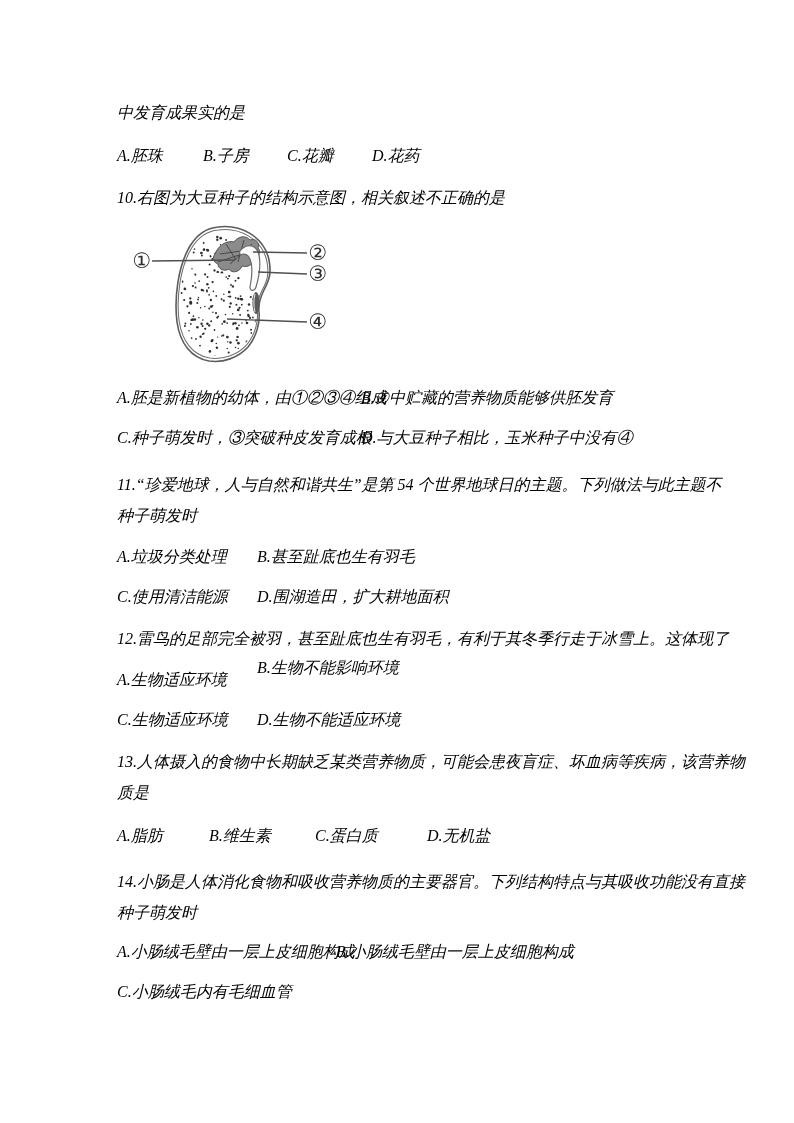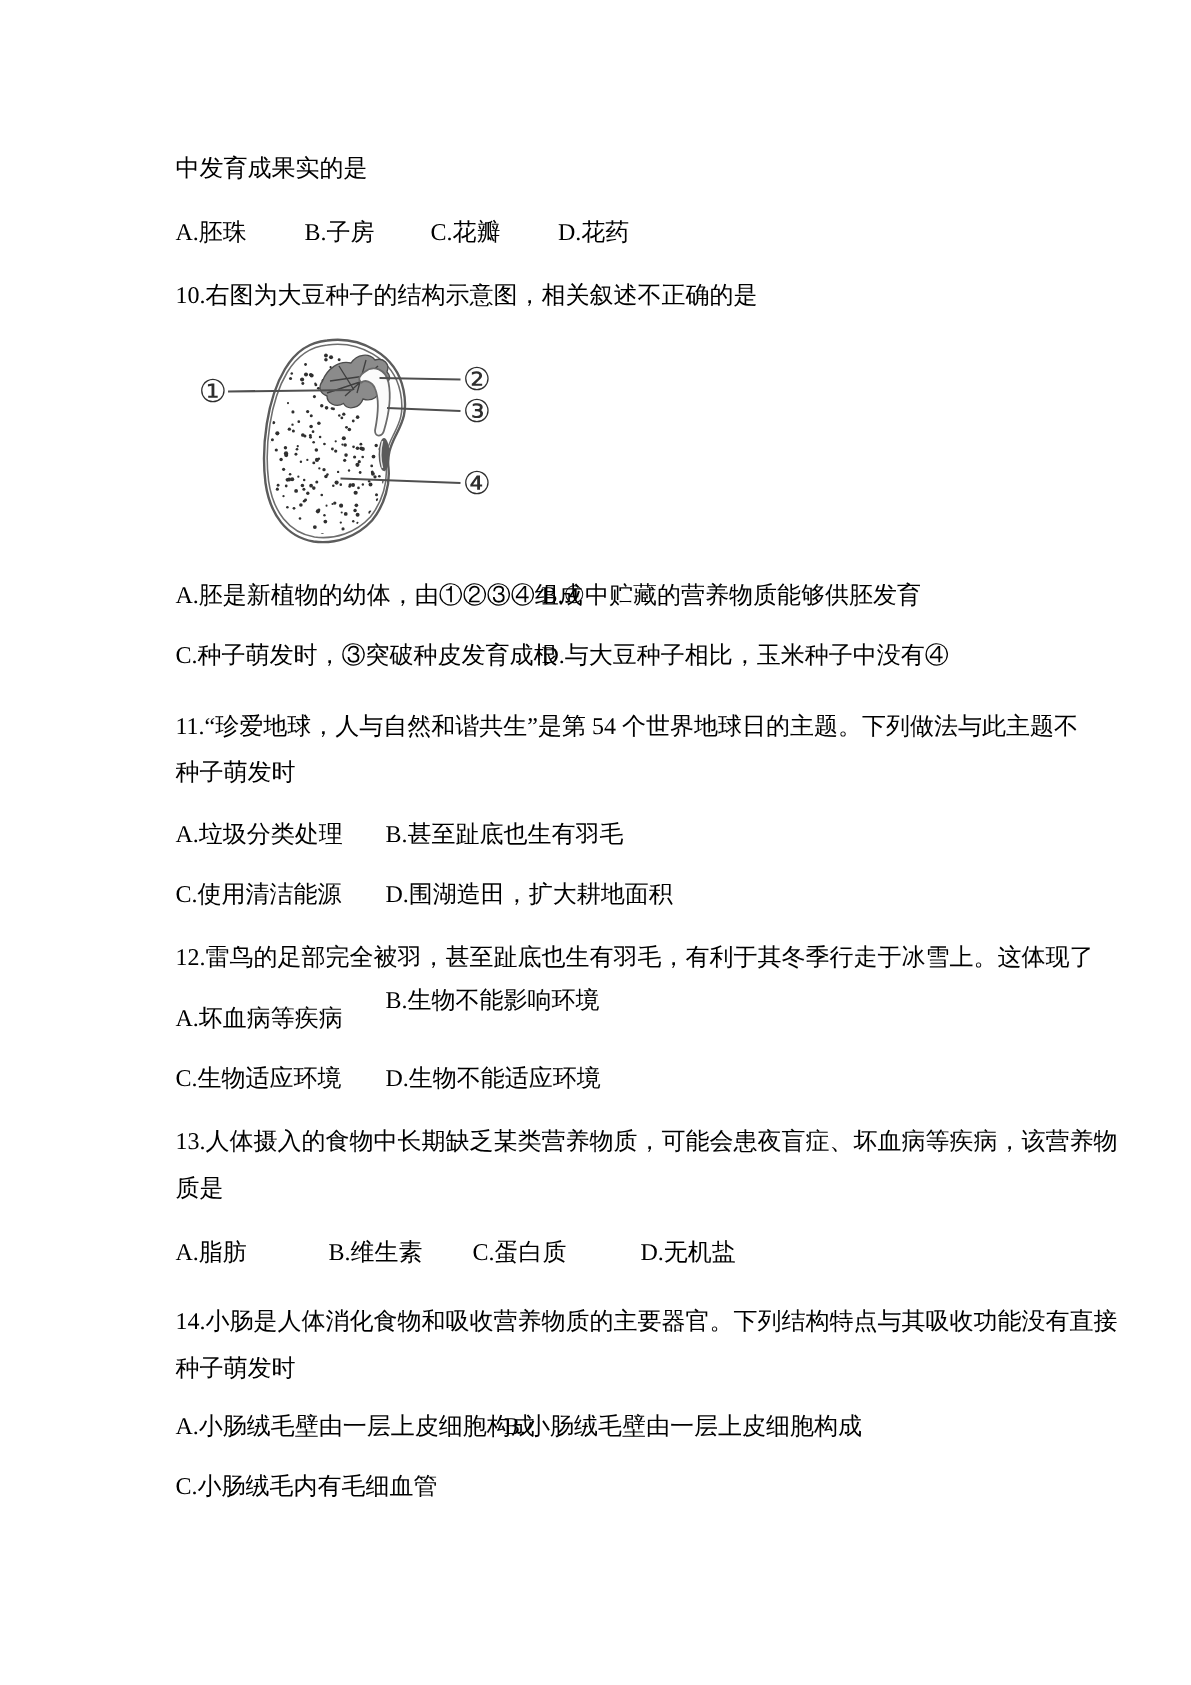--- a/index.html
+++ b/index.html
@@ -10,20 +10,21 @@
     color:#000;
     font-family:"Liberation Serif","DejaVu Serif",serif;
     overflow:hidden;
   }
   .t{
     position:absolute;
     font-size:16px;
     line-height:17px;
     white-space:pre;
     color:#000;
+    font-style:italic;
   }
   .fig{
     position:absolute;
     left:130px;top:220px;
     width:205px;height:150px;
   }
   .fig svg{display:block;width:205px;height:150px;}
   .callout{
     font-family:"DejaVu Sans",sans-serif;
     font-size:21px;
@@ -260,29 +261,29 @@
   <div class="t" style="left:361px;top:429px">D.与大豆种子相比，玉米种子中没有④</div>
 
   <div class="t" style="left:117px;top:476px">11.“珍爱地球，人与自然和谐共生”是第 54 个世界地球日的主题。下列做法与此主题不</div>
   <div class="t" style="left:117px;top:507px">种子萌发时</div>
   <div class="t" style="left:117px;top:548px">A.垃圾分类处理</div>
   <div class="t" style="left:257px;top:548px">B.甚至趾底也生有羽毛</div>
   <div class="t" style="left:117px;top:588px">C.使用清洁能源</div>
   <div class="t" style="left:257px;top:588px">D.围湖造田，扩大耕地面积</div>
 
   <div class="t" style="left:117px;top:630px">12.雷鸟的足部完全被羽，甚至趾底也生有羽毛，有利于其冬季行走于冰雪上。这体现了</div>
-  <div class="t" style="left:117px;top:671px">A.坏血病等疾病</div>
+  <div class="t" style="left:117px;top:671px">A.生物适应环境</div>
   <div class="t" style="left:257px;top:659px">B.生物不能影响环境</div>
   <div class="t" style="left:117px;top:711px">C.生物适应环境</div>
   <div class="t" style="left:257px;top:711px">D.生物不能适应环境</div>
 
   <div class="t" style="left:117px;top:753px">13.人体摄入的食物中长期缺乏某类营养物质，可能会患夜盲症、坏血病等疾病，该营养物</div>
   <div class="t" style="left:117px;top:784px">质是</div>
   <div class="t" style="left:117px;top:827px">A.脂肪</div>
-  <div class="t" style="left:219px;top:827px">B.维生素</div>
+  <div class="t" style="left:209px;top:827px">B.维生素</div>
   <div class="t" style="left:315px;top:827px">C.蛋白质</div>
   <div class="t" style="left:427px;top:827px">D.无机盐</div>
 
   <div class="t" style="left:117px;top:873px">14.小肠是人体消化食物和吸收营养物质的主要器官。下列结构特点与其吸收功能没有直接</div>
   <div class="t" style="left:117px;top:904px">种子萌发时</div>
   <div class="t" style="left:117px;top:943px">A.小肠绒毛壁由一层上皮细胞构成</div>
   <div class="t" style="left:336px;top:943px">B.小肠绒毛壁由一层上皮细胞构成</div>
   <div class="t" style="left:117px;top:983px">C.小肠绒毛内有毛细血管</div>
 
 </div>

